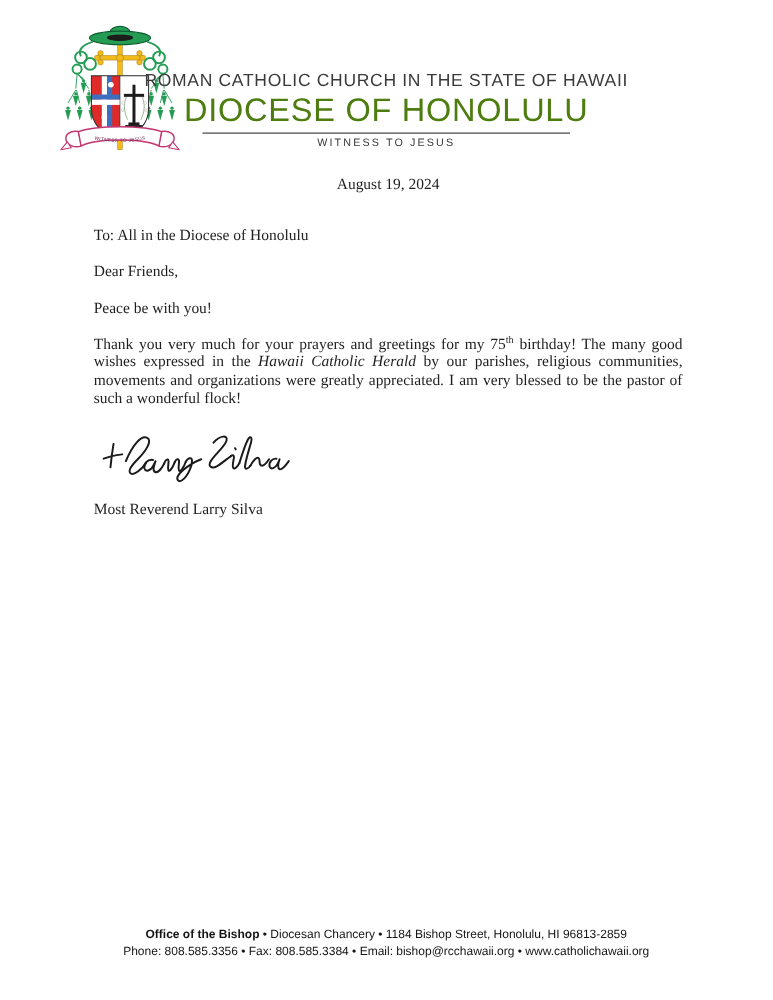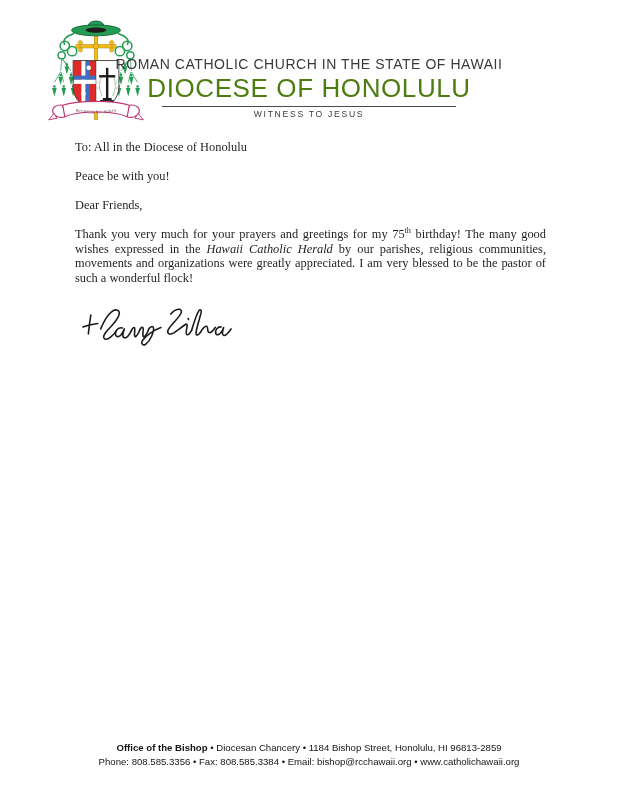--- a/index.html
+++ b/index.html
@@ -125,23 +125,24 @@
   </svg>
 
   <div class="masthead">
     <div class="org">ROMAN CATHOLIC CHURCH IN THE STATE OF HAWAII</div>
     <div class="title">DIOCESE OF HONOLULU</div>
     <div class="rule"></div>
     <div class="tagline">WITNESS TO JESUS</div>
   </div>
 
   <div class="body-text">
+    <p class="date-line">August 19, 2024</p>
     <p class="line">To: All in the Diocese of Honolulu</p>
+    <p class="line">Dear Friends,</p>
     <p class="line">Peace be with you!</p>
-    <p class="line">Dear Friends,</p>
     <p class="para"><span>Thank you very much for your prayers and greetings for my 75</span><span class="sup">th</span><span> birthday!  The many good wishes expressed in the </span><span class="ital">Hawaii Catholic Herald</span><span> by our parishes, religious communities, movements and organizations were greatly appreciated.  I am very blessed to be the pastor of such a wonderful flock!</span></p>
 
     <div class="signature-block" aria-label="+ Larry Silva">
       <svg class="signature-svg" viewBox="0 0 160 46">
         <g fill="none" stroke="#1b1b1b" stroke-width="1.6" stroke-linecap="round" stroke-linejoin="round">
           <path d="M6,27 C11,25 17,24 21,23.5 M14,15 C13,21 12,29 11.5,34"></path>
           <path d="M24,29 C29,17 36,8 41,10 C46,12 40,21 34,27 C29,32 25,37 28,39 C31,41 37,35 40,31"></path>
           <path d="M46,28 C42,27 38,31 39,35 C40,38 44,37 46,33 C47,31 48,29 48,29 C47,32 45,37 48,38 C50,38.5 53,35 55,31"></path>
           <path d="M55,31 C56,28 58,26.5 58.5,28.5 C59,30 57.5,34 58.5,36.5 C59.5,38 62,34 63.5,30"></path>
           <path d="M63.5,30 C64.5,27.5 66.5,26.5 67,28.5 C67.5,30.5 66,34 67,36.5 C68,38.5 71,34 72.5,29.5"></path>
@@ -149,20 +150,21 @@
           <path d="M95,14 C100,8 107,7.5 105.5,12.5 C104,17.5 95.5,24 92.5,29.5 C90.5,33.5 93.5,35.5 98,33 C102,30.5 106,27 109,25"></path>
           <path d="M109,25 C110.5,23.5 112,24 111.5,26.5 C111,29 110,33 111,34.5 C112,36 114.5,33.5 116,30.5 M112.5,18.5 L113,19.5"></path>
           <path d="M116,30.5 C118,24 121,14 123.5,10.5 C125,8.5 126.5,10 125.5,13.5 C123.5,20.5 120.5,30 120.5,33.5 C120.5,36 123,35.5 125,32.5"></path>
           <path d="M125,32.5 C127,28.5 130,25.5 131.5,26.5 C133,27.5 131.5,31.5 133.5,32.5 C135.5,33.5 138,30.5 140,27.5"></path>
           <path d="M146,27 C142.5,26.5 139.5,30 140.5,33.5 C141.5,36 145,35 147,31 C148,29 148.5,27.5 148.5,27.5 C147.5,30.5 146.5,34.5 148.5,35.5 C150.5,36.5 153.5,32.5 156,29"></path>
         </g>
       </svg>
     </div>
 
     <div class="signer">
+      <div>Most Reverend Larry Silva</div>
     </div>
   </div>
 
   <div class="footer">
     <div><span class="b">Office of the Bishop</span><span> • Diocesan Chancery • 1184 Bishop Street, Honolulu, HI 96813-2859</span></div>
     <div>Phone: 808.585.3356 • Fax: 808.585.3384 • Email: bishop@rcchawaii.org • www.catholichawaii.org</div>
   </div>
 
 </div>
 

